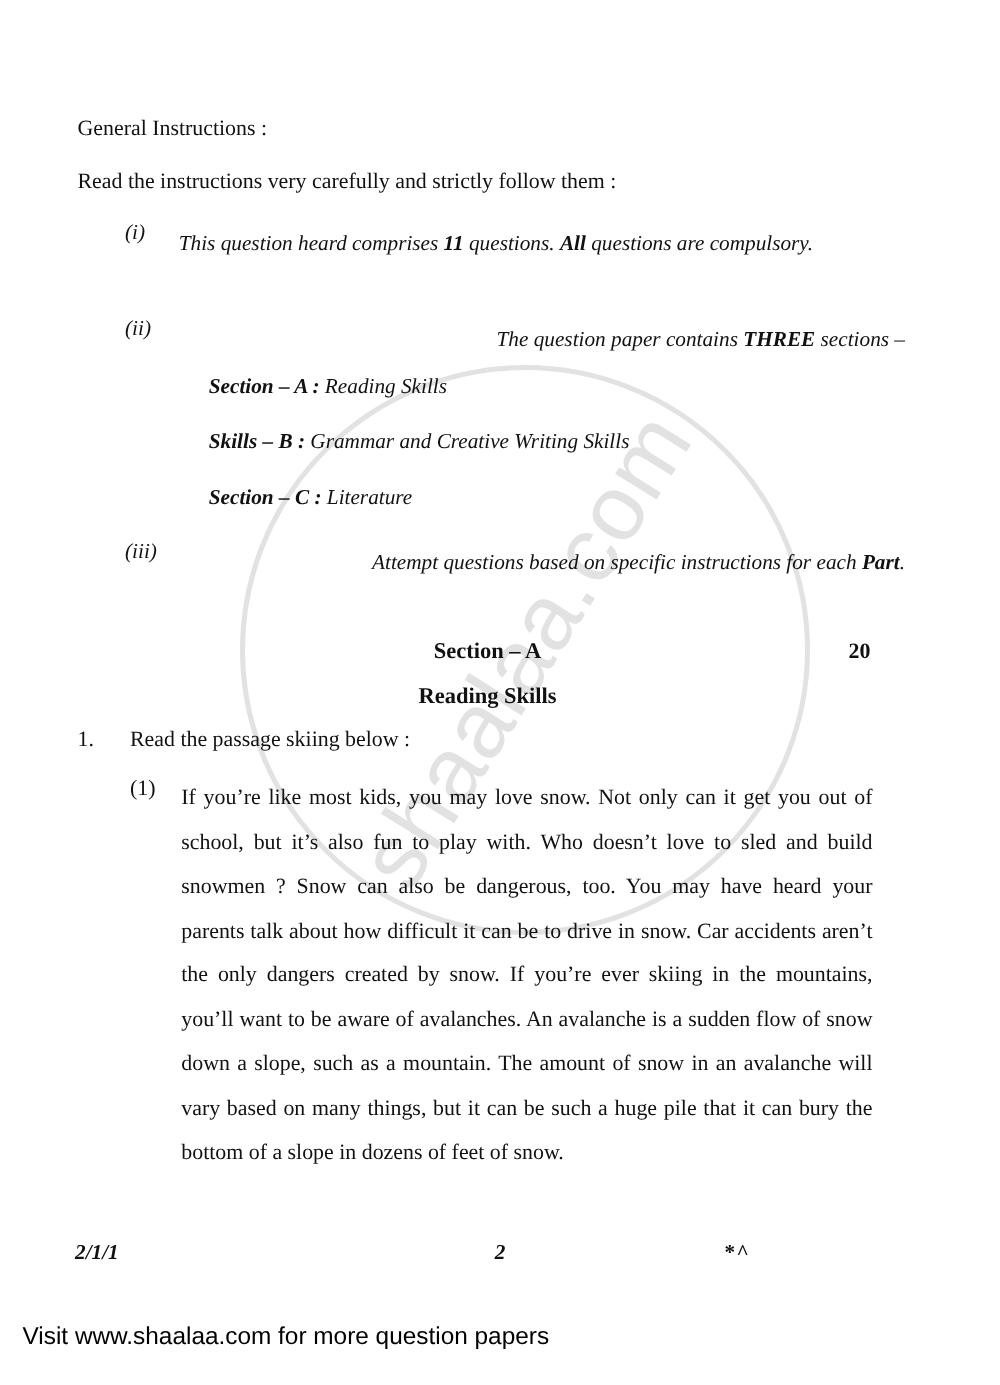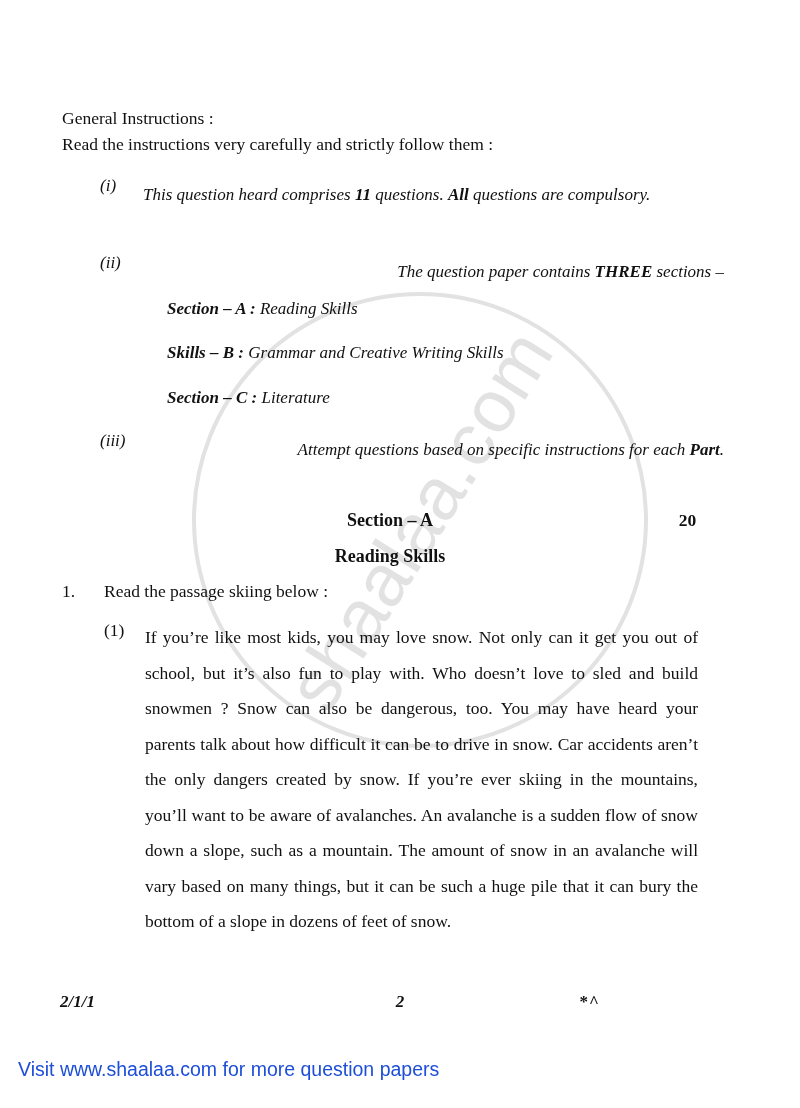--- a/index.html
+++ b/index.html
@@ -66,21 +66,21 @@
 
   .abs { position: absolute; }
 
   
   .gen-head {
     left: 62px;
     font-size: 17.5px;
     line-height: 1.2;
     white-space: nowrap;
   }
-  #gen-title { top: 108px; }
+  #gen-title { top: 92px; }
   #gen-sub   { top: 134px; }
 
   
   .instr {
     position: absolute;
     left: 100px;
     width: 624px;
   }
   .instr .marker {
     position: absolute;
@@ -208,21 +208,21 @@
     width: 800px;
     height: 63px;
     background: #ffffff;
   }
   #site-banner .banner-text {
     position: absolute;
     left: 18px;
     top: 13px;
     font-family: "Liberation Sans", "DejaVu Sans", sans-serif;
     font-size: 19.5px;
-    color: #1d4ed8;
+    color: #000000;
     white-space: nowrap;
   }
 </style>
 </head>
 <body>
 
 <div id="page">
 
   <div id="watermark">
     <div class="ring"></div>

